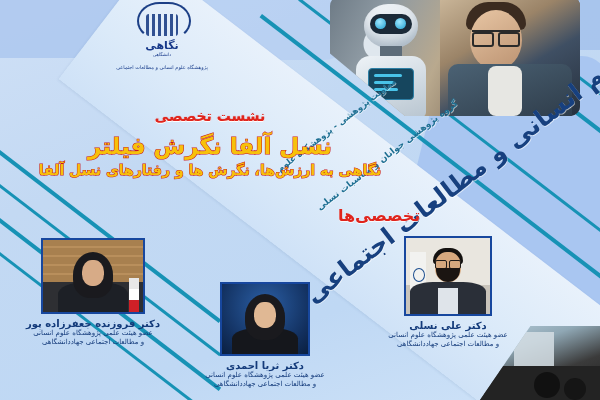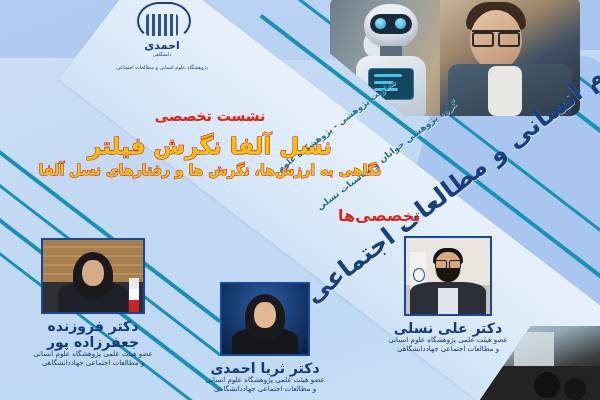--- a/index.html
+++ b/index.html
@@ -100,21 +100,21 @@
   .h-title{margin-top:9px;font-size:23px;font-weight:bold;color:#f7c10a;
       -webkit-text-stroke:1.1px #c9161b;paint-order:stroke fill;letter-spacing:1px;}
   .h-sub{margin-top:3px;font-size:14px;font-weight:bold;color:#f7c10a;
       -webkit-text-stroke:1px #c9161b;paint-order:stroke fill;}
   .speakers-label{position:absolute;left:338px;top:206px;font-size:16px;font-weight:bold;color:#e0241c;
       text-shadow:0 1px 0 rgba(255,255,255,.8);}
 
   
   .spk{position:absolute;text-align:center;}
   .spk .frame{border:2px solid #17479e;background:#0d2f5f;overflow:hidden;position:relative;}
-  .spk .name{margin-top:4px;font-size:14px;font-weight:bold;color:#133a7a;}
+  .spk .name{margin-top:4px;font-size:10px;font-weight:bold;color:#133a7a;}
   .spk .role{font-size:7px;color:#133a7a;line-height:1.35;}
 
   .spk1{left:18px;top:238px;width:150px;}
   .spk1 .frame{width:100px;height:72px;margin:0 auto;}
   .spk2{left:190px;top:282px;width:150px;}
   .spk2 .frame{width:86px;height:70px;margin:0 auto;}
   .spk3{left:368px;top:236px;width:160px;}
   .spk3 .frame{width:84px;height:76px;margin:0 auto;}
 
   
@@ -197,21 +197,21 @@
       <div class="shirt"></div>
         <div class="tee"></div>
     </div>
   </div>
 
   <div class="logo-wrap">
     <div class="logo-mark">
       <div class="arcs"></div>
         <div class="gear"></div>
     </div>
-    <div class="logo-word">احمدی</div>
+    <div class="logo-word">نگاهی</div>
     <div class="logo-sub">دانشگاهی</div>
     <div class="logo-caption">پژوهشگاه علوم انسانی و مطالعات اجتماعی</div>
   </div>
 
   <div class="ribbon-text rt-main">پژوهشگاه علوم انسانی و مطالعات اجتماعی</div>
   <div class="ribbon-text rt-sub1">گروه پژوهشی جوانان و مناسبات نسلی</div>
   <div class="ribbon-text rt-sub2">معاونت پژوهشی - پژوهشکده علوم</div>
 
   <div class="headline">
     <div class="h-kicker">نشست تخصصی</div>

